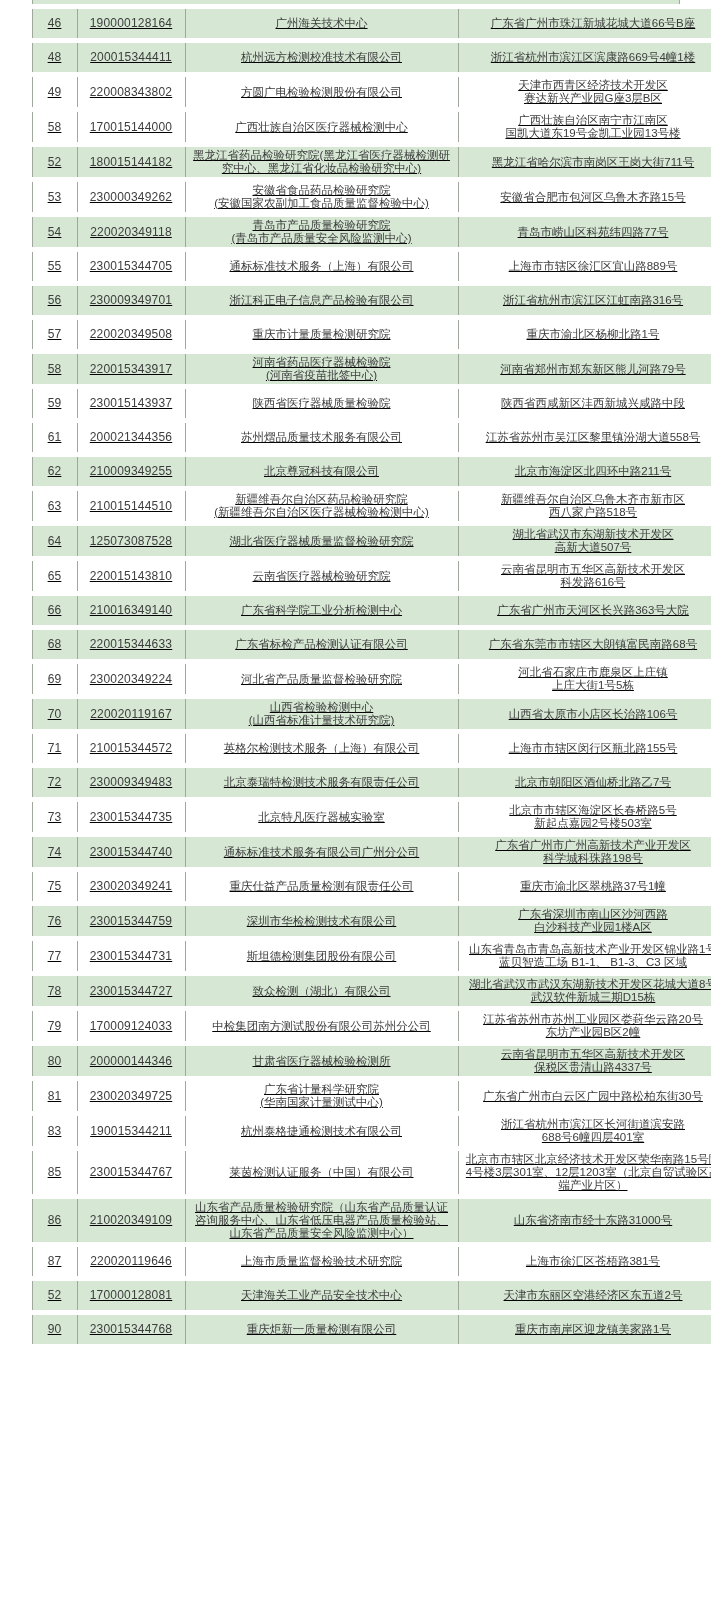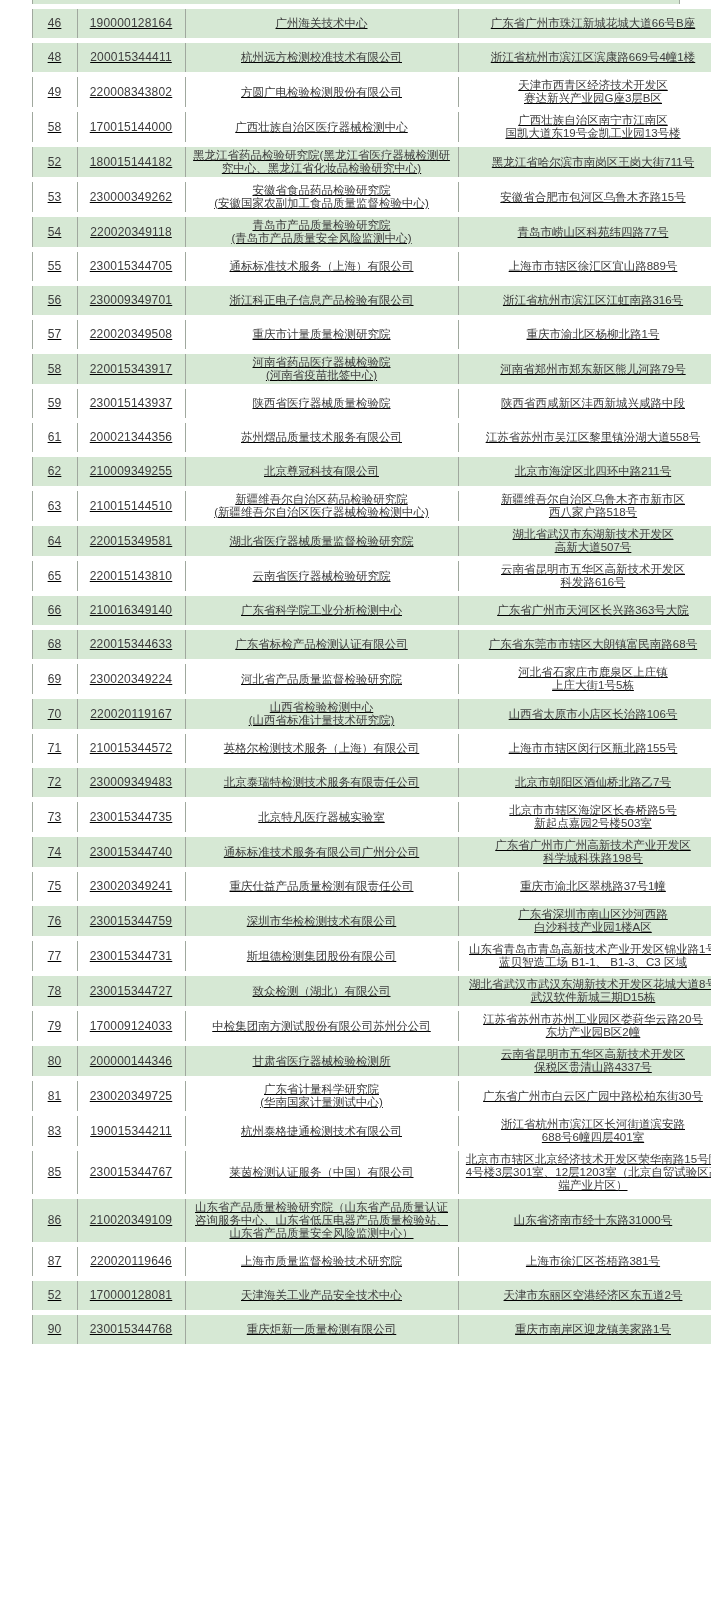--- a/index.html
+++ b/index.html
@@ -167,21 +167,21 @@
           <tr class="row-white">
             <td class="cell-num">63</td>
             <td class="cell-code">210015144510</td>
             <td class="cell-name">新疆维吾尔自治区药品检验研究院
 (新疆维吾尔自治区医疗器械检验检测中心)</td>
             <td class="cell-addr">新疆维吾尔自治区乌鲁木齐市新市区
 西八家户路518号</td>
           </tr>
           <tr class="row-green">
             <td class="cell-num">64</td>
-            <td class="cell-code">220015349581</td>
+            <td class="cell-code">125073087528</td>
             <td class="cell-name">湖北省医疗器械质量监督检验研究院</td>
             <td class="cell-addr">湖北省武汉市东湖新技术开发区
 高新大道507号</td>
           </tr>
           <tr class="row-white">
             <td class="cell-num">65</td>
             <td class="cell-code">220015143810</td>
             <td class="cell-name">云南省医疗器械检验研究院</td>
             <td class="cell-addr">云南省昆明市五华区高新技术开发区
 科发路616号</td>

